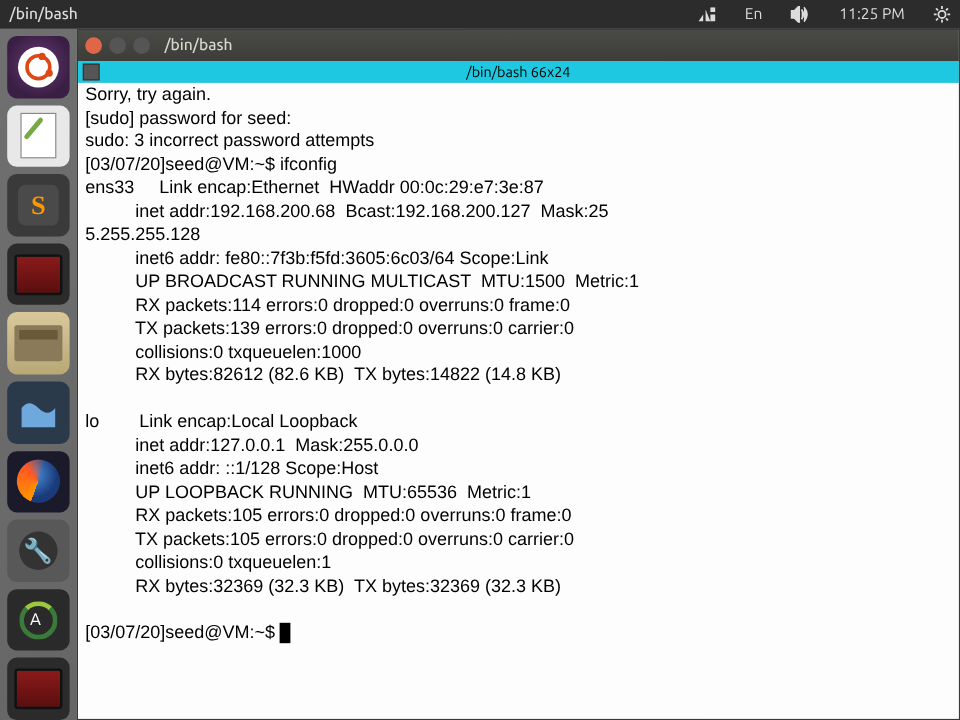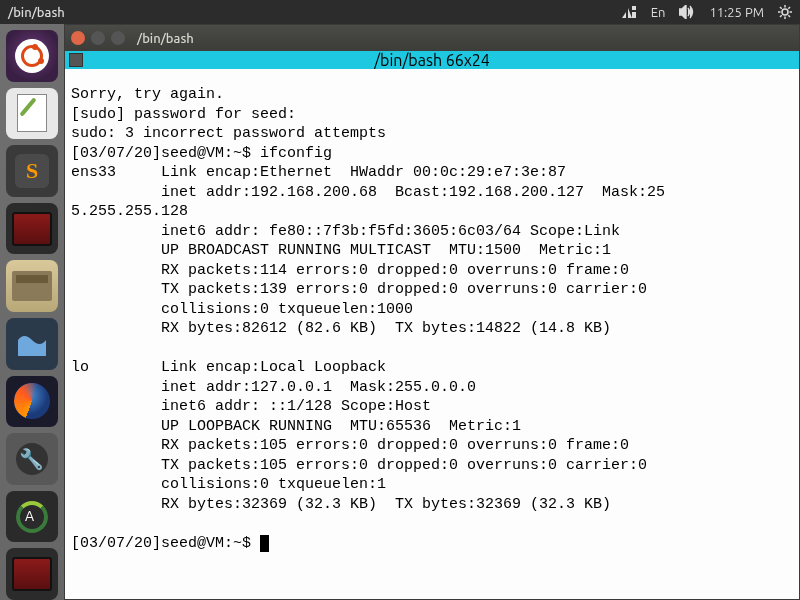--- a/index.html
+++ b/index.html
@@ -5,21 +5,21 @@
   * { margin: 0; padding: 0; box-sizing: border-box; }
   html, body { width: 800px; height: 600px; overflow: hidden; font-family: "Ubuntu", "DejaVu Sans", sans-serif; }
   body { background: linear-gradient(135deg, #c8c8c8 0%, #b0b0b0 50%, #c0c0c0 100%); }
 
   .topbar {
     height: 24px; background: #2c2c2c; color: #dcdcdc;
     display: flex; align-items: center; font-size: 13px;
     padding: 0 8px; position: relative;
   }
   .topbar .title { font-weight: 500; }
-  .topbar .right { margin-left: auto; display: flex; align-items: center; gap: 14px; justify-content: center; }
+  .topbar .right { margin-left: auto; display: flex; align-items: center; gap: 24px; justify-content: center; }
   .topbar .right span { display: inline-flex; align-items: center; }
   .topbar svg { fill: #dcdcdc; }
 
   .launcher {
     position: absolute; left: 0; top: 24px; bottom: 0; width: 64px;
     background: rgba(40,40,40,0.55);
     display: flex; flex-direction: column; align-items: center;
     padding-top: 6px; gap: 6px;
   }
   .launcher .app {
@@ -67,28 +67,28 @@
     color: #d8d8d0; font-size: 13px;
   }
   .term-titlebar .wbtn{width:14px;height:14px;border-radius:50%;}
   .term-titlebar .close{background:#e06648;}
   .term-titlebar .min{background:#555;}
   .term-titlebar .max{background:#555;}
   .term-titlebar .t{margin-left:6px;font-weight:500;}
   .term-tab {
     height: 18px; background: #1ec8e0; color: #000;
     display:flex; align-items:center; justify-content:center;
-    font-size: 16px; position:relative;
+    font-size: 12px; position:relative;
   }
   .term-tab .ticon{position:absolute;left:4px;width:14px;height:14px;background:#555;border:1px solid #333;}
   .term-body {
     flex: 1; background: #fdfdfd; color: #000;
-    font-family: Liberation Mono, monospace;
+    font-family: Liberation Sans, sans-serif;
     font-size: 15px; line-height: 1.3;
-    padding: 16px 6px; white-space: pre; overflow: hidden;
+    padding: 0 6px; white-space: pre; overflow: hidden;
   }
   .term-body .cursor{display:inline-block;width:9px;height:17px;background:#000;vertical-align:text-bottom;}
 </style>
 </head>
 <body>
 
 <div class="topbar">
   <span class="title">/bin/bash</span>
   <div class="right">
     <span>

